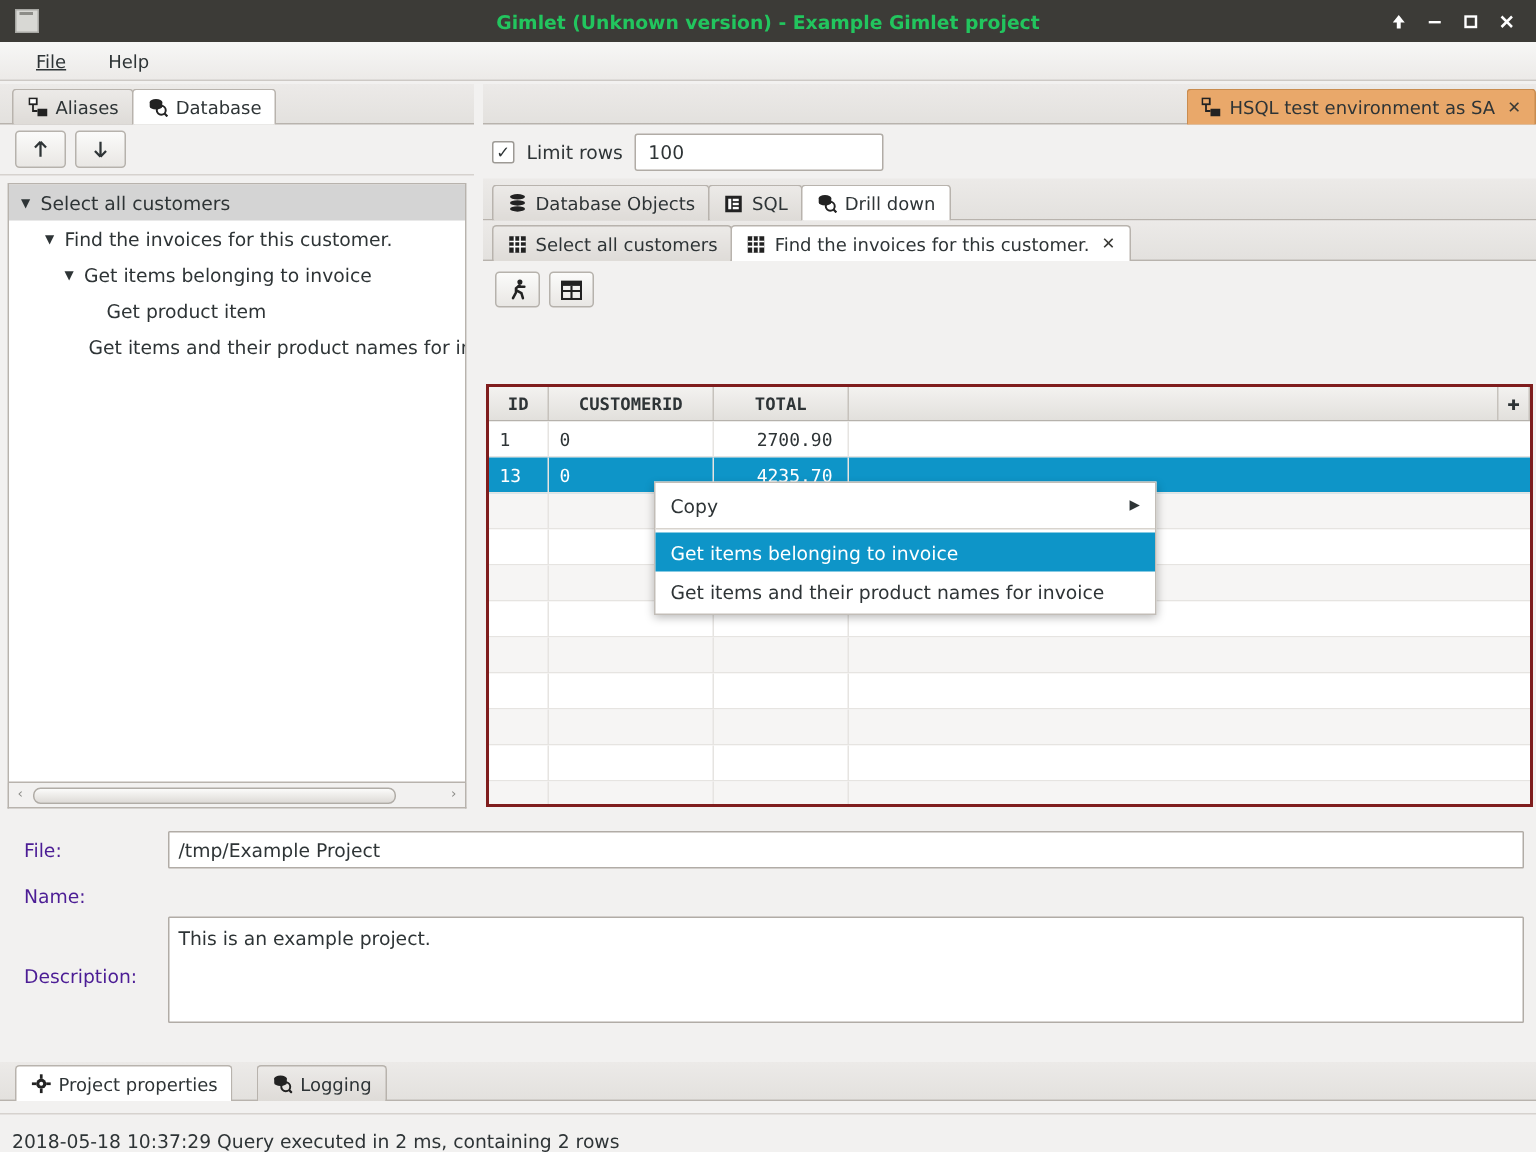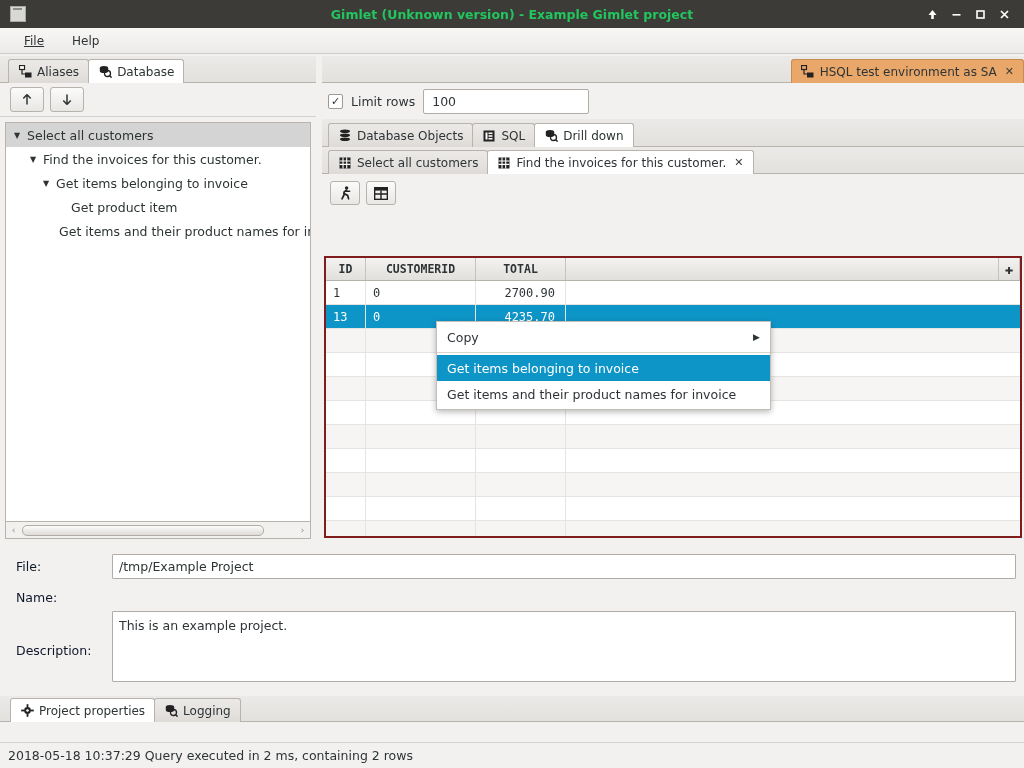--- a/index.html
+++ b/index.html
@@ -250,45 +250,46 @@
   
   .bottom-pane {
     position: absolute; left: 0; top: 548px; width: 1024px; height: 194px;
     background: #f2f1f0;
   }
   .props {
     position: absolute; left: 8px; top: 6px; width: 1008px; height: 148px;
   }
   .prop-row { display: flex; align-items: flex-start; margin-bottom: 6px; }
   .prop-label {
-    width: 104px; flex: 0 0 104px; font-size: 12.5px; color: #0f172a;
+    width: 104px; flex: 0 0 104px; font-size: 12.5px; color: #4c1d95;
     padding-top: 5px; padding-left: 8px; box-sizing: border-box;
   }
   .prop-label.desc { padding-top: 32px; }
   .prop-input {
     flex: 1; height: 25px; background: #ffffff; border: 1px solid #b1aca6;
     display: flex; align-items: center; padding-left: 6px;
     font-size: 12.5px; box-sizing: border-box; border-radius: 1px;
   }
   .prop-textarea {
     flex: 1; height: 71px; background: #ffffff; border: 1px solid #b1aca6;
     padding: 5px 6px; font-size: 12.5px; box-sizing: border-box;
     border-radius: 1px; line-height: 1.4;
   }
   .bottom-tabstrip {
-    position: absolute; left: 0; top: 148px; width: 1024px; height: 26px;
+    position: absolute; left: 0; top: 160px; width: 1024px; height: 26px;
     background: linear-gradient(to bottom,#eceae8,#e3e1de);
     border-bottom: 1px solid #b8b3ad;
     display: flex; align-items: flex-end; padding-left: 10px;
     box-sizing: border-box;
+    gap: 17px;
   }
   .statusbar {
     position: absolute; left: 0; top: 742px; width: 1024px; height: 26px;
     background: #f2f1f0; border-top: 1px solid #d6d2ce;
-    display: flex; align-items: center; padding-left: 8px;
+    display: flex; align-items: flex-end; padding-left: 8px;
     font-size: 12.5px; color: #2e3436; box-sizing: border-box;
   }
   .ico { display: inline-flex; align-items: center; justify-content: center;
          width: 14px; height: 14px; flex: 0 0 auto; }
   .ico svg { display: block; }
 </style>
 </head>
 <body>
 
 <div class="app">

